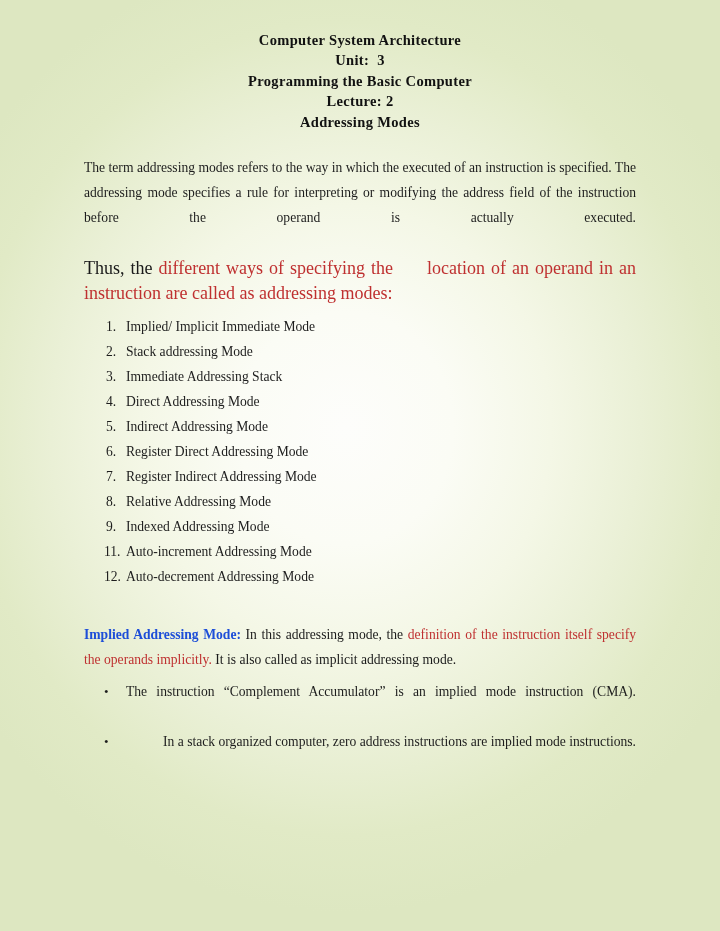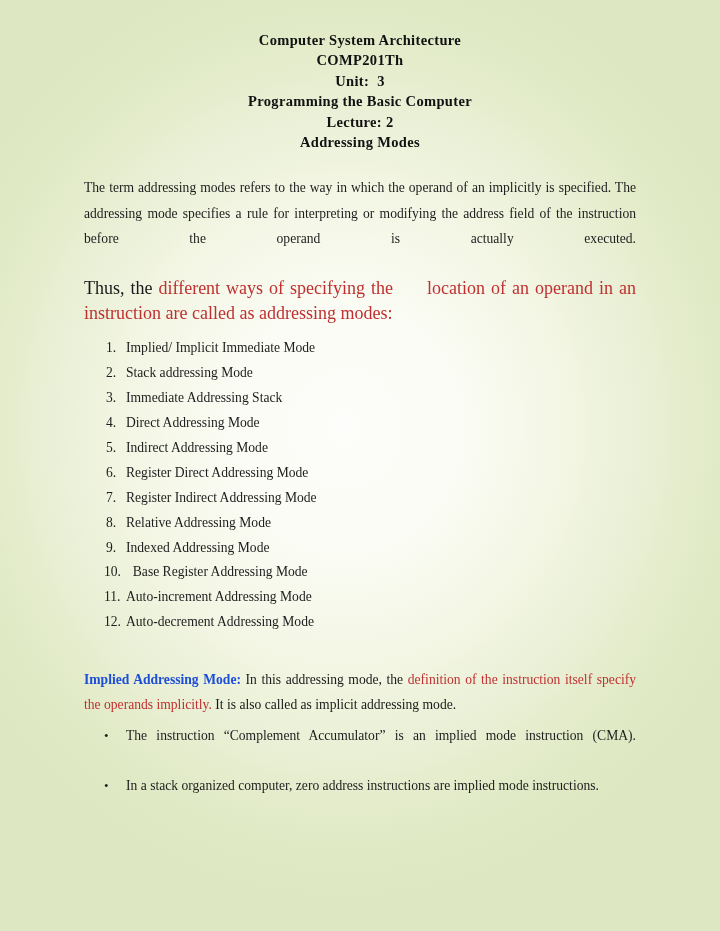--- a/index.html
+++ b/index.html
@@ -147,21 +147,21 @@
     font-size: 13px;
     line-height: 25.2px;
   }
   ul.bullet-list li.justified .txt {
     display: block;
     text-align: justify;
     text-justify: inter-word;
   }
   ul.bullet-list li.plain .txt {
     display: block;
-    text-align: left;
+    text-align: right;
   }
   
   ul.bullet-list li.justified .txt::after {
     content: "";
     display: inline-block;
     width: 100%;
   }
   p.para.forcejust::after,
   p.thus.forcejust::after {
     content: "";
@@ -169,46 +169,44 @@
     width: 100%;
   }
 </style>
 </head>
 <body>
 
 <div class="page">
 
   <div class="header">
     <span class="line">Computer System Architecture</span>
-    <span class="line">COMP201Th</span>
     <span class="line">Unit:  3</span>
     <span class="line">Programming the Basic Computer</span>
     <span class="line">Lecture: 2</span>
     <span class="line">Addressing Modes</span>
   </div>
 
   <div class="body-area">
 
-    <p class="para first forcejust">The term addressing modes refers to the way in which the operand of an implicitly is specified. The addressing mode specifies a rule for interpreting or modifying the address field of the instruction before the operand is actually executed.</p>
+    <p class="para first forcejust">The term addressing modes refers to the way in which the executed of an instruction is specified. The addressing mode specifies a rule for interpreting or modifying the address field of the instruction before the operand is actually executed.</p>
 
     <p class="thus">
       <span>Thus, the </span><span class="red">different ways of specifying the</span><span class="gap"></span><span class="red">location of an operand in an instruction are called as addressing modes</span><span class="red">:</span>
     </p>
 
     <ol class="num-list">
       <li><span class="marker">1.</span><span>Implied/ Implicit Immediate Mode</span></li>
       <li><span class="marker">2.</span><span>Stack addressing Mode</span></li>
       <li><span class="marker">3.</span><span>Immediate Addressing Stack</span></li>
       <li><span class="marker">4.</span><span>Direct Addressing Mode</span></li>
       <li><span class="marker">5.</span><span>Indirect Addressing Mode</span></li>
       <li><span class="marker">6.</span><span>Register Direct Addressing Mode</span></li>
       <li><span class="marker">7.</span><span>Register Indirect Addressing Mode</span></li>
       <li><span class="marker">8.</span><span>Relative Addressing Mode</span></li>
       <li><span class="marker">9.</span><span>Indexed Addressing Mode</span></li>
-      <li class="tight"><span class="marker wide">10.</span><span>  Base Register Addressing Mode</span></li>
       <li><span class="marker wide">11.</span><span>Auto-increment Addressing Mode</span></li>
       <li><span class="marker wide">12.</span><span>Auto-decrement Addressing Mode</span></li>
     </ol>
 
     <p class="implied forcejust">
       <span class="bold">Implied Addressing Mode:</span><span> In this addressing mode, the </span><span class="red">definition of the instruction itself specify the operands implicitly.</span><span> It is also called as implicit addressing mode.</span>
     </p>
 
 
     <ul class="bullet-list">

